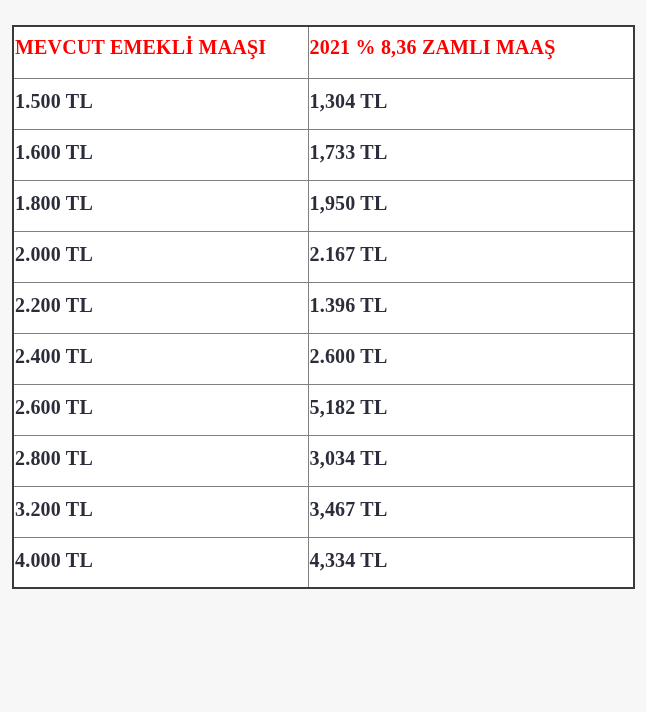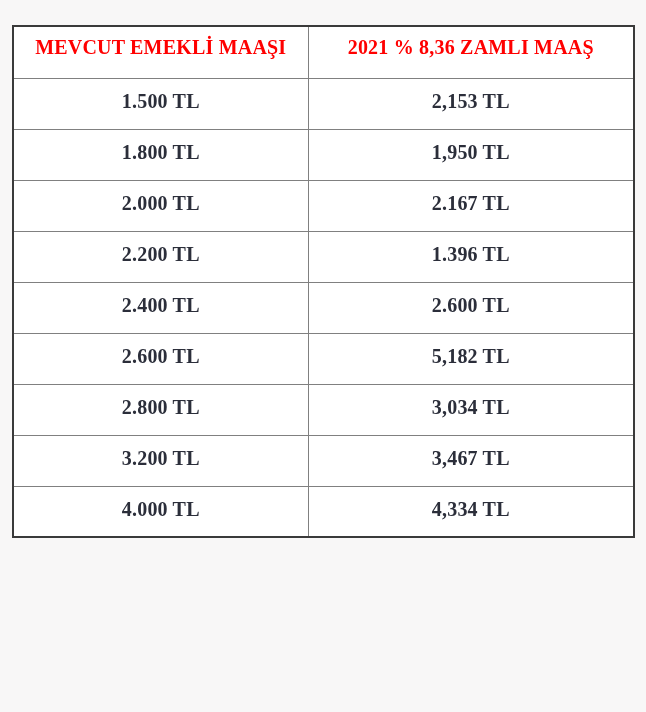--- a/index.html
+++ b/index.html
@@ -17,21 +17,21 @@
     border-collapse: collapse;
     table-layout: fixed;
     width: 621px;
     margin: 25px 13px 0 12px;
     background: var(--cell_bg, #ffffff);
     border: 2px solid var(--outer_border, #3a3a3a);
   }
   .salary-table th,
   .salary-table td {
     border: 1px solid var(--inner_border, #808080);
-    text-align: center;
+    text-align: left;
     vertical-align: top;
     font-weight: bold;
     font-size: 20px;
     letter-spacing: 0.2px;
   }
   .salary-table col.col-current { width: 295px; }
   .salary-table col.col-raised  { width: 326px; }
   .salary-table th {
     height: 52px;
     box-sizing: border-box;
@@ -55,21 +55,25 @@
   </colgroup>
   <thead>
     <tr>
       <th>MEVCUT EMEKLİ MAAŞI</th>
       <th>2021 % 8,36 ZAMLI MAAŞ</th>
     </tr>
   </thead>
   <tbody>
     <tr>
       <td>1.500 TL</td>
-      <td>2,153 TL</td>
+      <td>1,304 TL</td>
+    </tr>
+    <tr>
+      <td>1.600 TL</td>
+      <td>1,733 TL</td>
     </tr>
     <tr>
       <td>1.800 TL</td>
       <td>1,950 TL</td>
     </tr>
     <tr>
       <td>2.000 TL</td>
       <td>2.167 TL</td>
     </tr>
     <tr>

